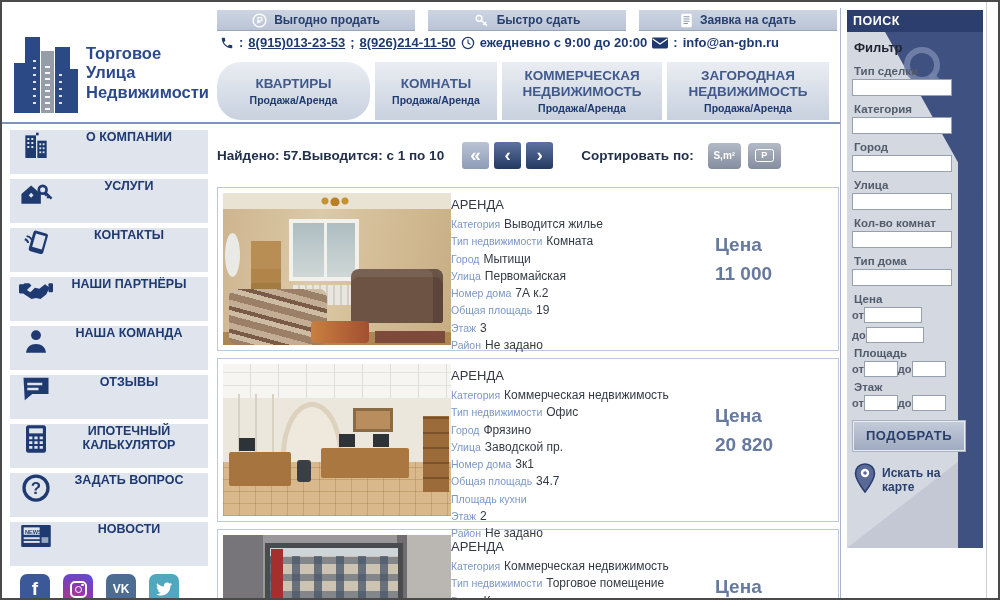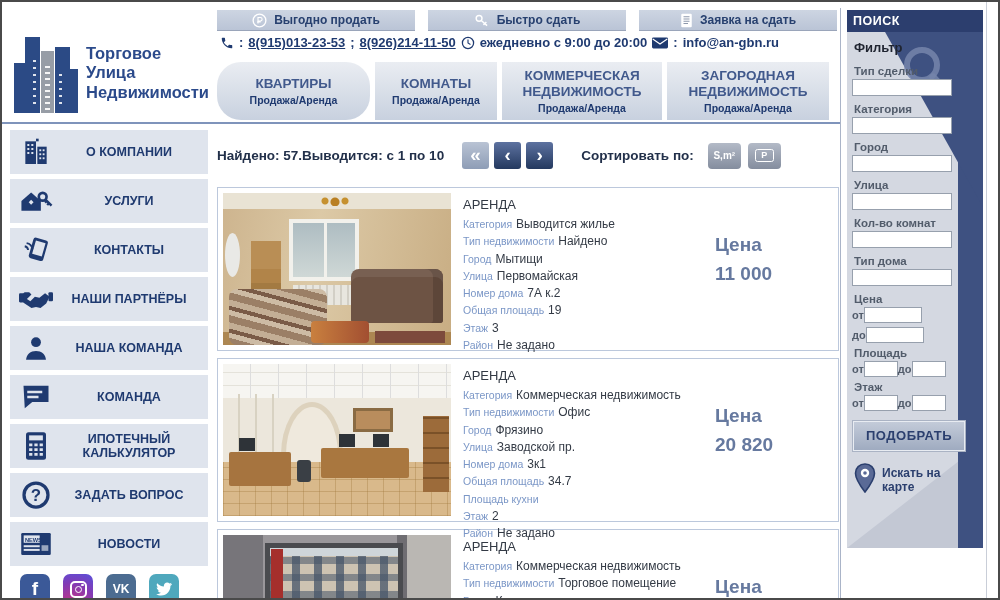--- a/index.html
+++ b/index.html
@@ -41,21 +41,21 @@
   .tab-label { color:#41598c; font-weight:bold; font-size:13.5px; line-height:1.12; text-align:center; }
   .tab-sub { color:#1f3a70; font-weight:bold; font-size:10.5px; margin-top:3px; }
   .tab1 { flex:0 0 153px;border-radius:24px; } .tab2 { flex:0 0 122px; } .tab3 { flex:0 0 160px; } .tab4 { flex:0 0 162px; }
 
   .header-underline { position:absolute; left:0; top:120px; width:838px; height:2px; background:#7f94bb; }
   .v-divider { position:absolute; left:838px; top:6px; width:1px; height:594px; background:#aab4c8; }
   .r-edge { position:absolute; left:984px; top:0; width:1px; height:600px; background:#c9ced8; }
 
   
   .sidebar { position:absolute; left:8px; top:128px; width:198px; }
-  .side-item { display:flex; align-items:center; height:44px; background:#dfe4ed; margin-bottom:5px;
+  .side-item { display:flex; height:44px; background:#dfe4ed; margin-bottom:5px;
                padding:0 6px; cursor:pointer; }
   .side-icon { width:40px; display:flex; justify-content:center; flex-shrink:0; }
   .side-label { flex:1; text-align:center; color:#1f3a70; font-weight:bold; font-size:12.5px; line-height:1.15; }
   .social-row { display:flex; gap:13px; margin:8px 0 0 10px; }
   .social { width:30px; height:30px; border-radius:7px; display:flex; align-items:center; justify-content:center;
             color:#fff; font-weight:bold; cursor:pointer; }
   .social.fb { background:#3b5998; font-size:19px; }
   .social.ig { background:radial-gradient(circle at 30% 110%, #c13584 10%, #833ab4 60%, #5851db 100%); }
   .social.vk { background:#4c6c91; font-size:12px; }
   .social.tw { background:#4fa8bd; }
@@ -76,21 +76,21 @@
   .sort-btns { display:flex; gap:7px; margin-left:14px; }
   .sort-btn { width:33px; height:26px; border-radius:4px; background:linear-gradient(#b3bac7,#848d9e);
               color:#fff; font-weight:bold; display:flex; align-items:center; justify-content:center; cursor:pointer; }
   .sort-area { font-size:10px; }
   .wallet { width:19px; height:13px; border:1.6px solid #fff; border-radius:2.5px; font-size:9px;
             line-height:11px; text-align:center; display:block; }
 
   
   .card { display:flex; border:1px solid #bcc8dc; background:#fff; padding:5px; height:164px; margin-bottom:7px; cursor:pointer; }
   .photo { position:relative; width:228px; height:152px; overflow:hidden; flex-shrink:0; background:#ccc; }
-  .details { margin-left:12px; flex:1; padding-top:4px; }
+  .details { flex:1; padding-top:4px; }
   .deal { color:#333a45; font-size:13px; margin-bottom:3px; }
   .attr-row { line-height:15.3px; white-space:nowrap; }
   .attr-label { color:#7b97c7; font-size:10.5px; margin-right:4px; }
   .attr-value { color:#333a45; font-size:12px; }
   .price-block { width:118px; padding-top:38px; flex-shrink:0; }
   .price-label, .price-value { color:#66799f; font-weight:bold; font-size:19px; line-height:1.5; }
 
   
   .ph { position:absolute; }
   
@@ -342,21 +342,21 @@
     </div>
 
     <div class="side-item">
       <span class="side-icon">
         <svg width="30" height="28" viewBox="0 0 24 22">
             <path d="M2 2h20v13H9l-6 5z" fill="#1f3a70"></path>
             <rect x="5" y="6" width="12" height="2" fill="#dfe4ed"></rect>
             <rect x="5" y="10" width="9" height="2" fill="#dfe4ed"></rect>
           </svg>
       </span>
-      <span class="side-label">КОМАНДА</span>
+      <span class="side-label">ОТЗЫВЫ</span>
     </div>
 
     <div class="side-item">
       <span class="side-icon">
         <svg width="26" height="30" viewBox="0 0 20 24">
             <rect x="2" y="1" width="16" height="22" rx="2" fill="#1f3a70"></rect>
             <rect x="4.5" y="3.5" width="11" height="4" fill="#dfe4ed"></rect>
             <g fill="#dfe4ed">
               <rect x="4.5" y="10" width="2.6" height="2.2"></rect>
               <rect x="8.7" y="10" width="2.6" height="2.2"></rect>
@@ -449,21 +449,21 @@
         <div class="ph ph1-rad"></div>
           <div class="ph ph1-floor"></div>
           <div class="ph ph1-sofa"></div>
         <div class="ph ph1-sofa2"></div>
           <div class="ph ph1-rug"></div>
           <div class="ph ph1-table"></div>
       </div>
       <div class="details">
         <div class="deal">АРЕНДА</div>
         <div class="attr-row"><span class="attr-label">Категория</span><span class="attr-value">Выводится жилье</span></div>
-        <div class="attr-row"><span class="attr-label">Тип недвижимости</span><span class="attr-value">Найдено</span></div>
+        <div class="attr-row"><span class="attr-label">Тип недвижимости</span><span class="attr-value">Комната</span></div>
         <div class="attr-row"><span class="attr-label">Город</span><span class="attr-value">Мытищи</span></div>
         <div class="attr-row"><span class="attr-label">Улица</span><span class="attr-value">Первомайская</span></div>
         <div class="attr-row"><span class="attr-label">Номер дома</span><span class="attr-value">7А к.2</span></div>
         <div class="attr-row"><span class="attr-label">Общая площадь</span><span class="attr-value">19</span></div>
         <div class="attr-row"><span class="attr-label">Этаж</span><span class="attr-value">3</span></div>
         <div class="attr-row"><span class="attr-label">Район</span><span class="attr-value">Не задано</span></div>
       </div>
       <div class="price-block">
         <div class="price-label">Цена</div>
         <div class="price-value">11 000</div>

